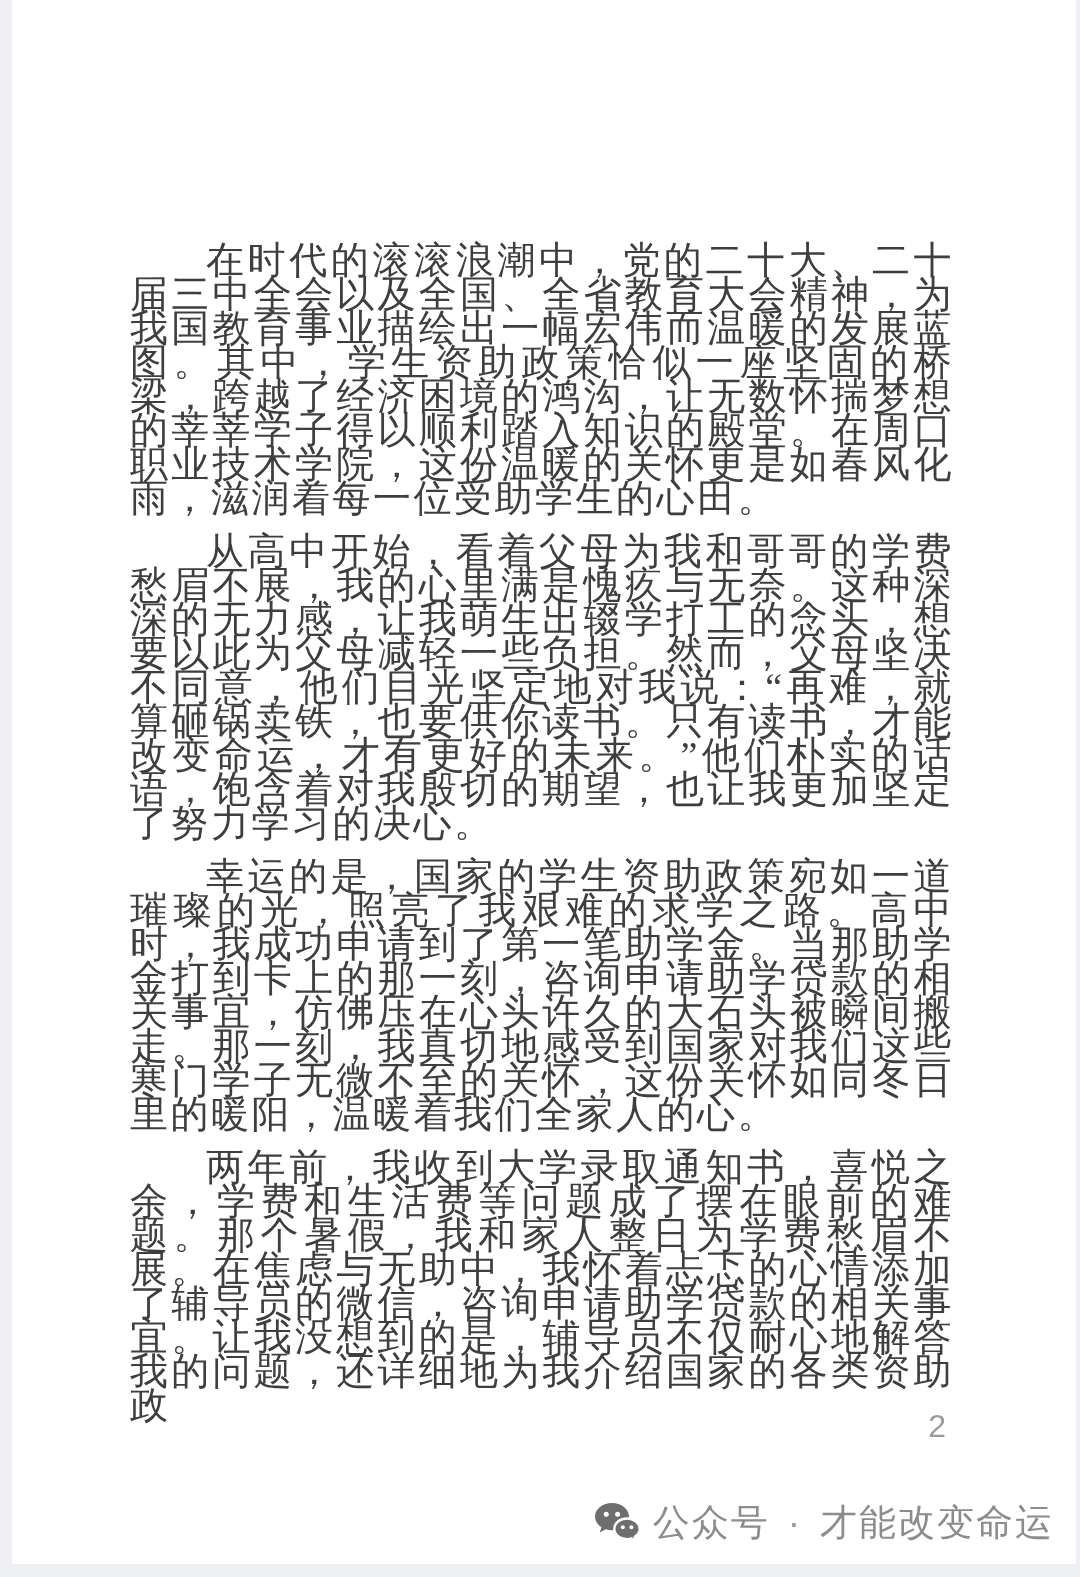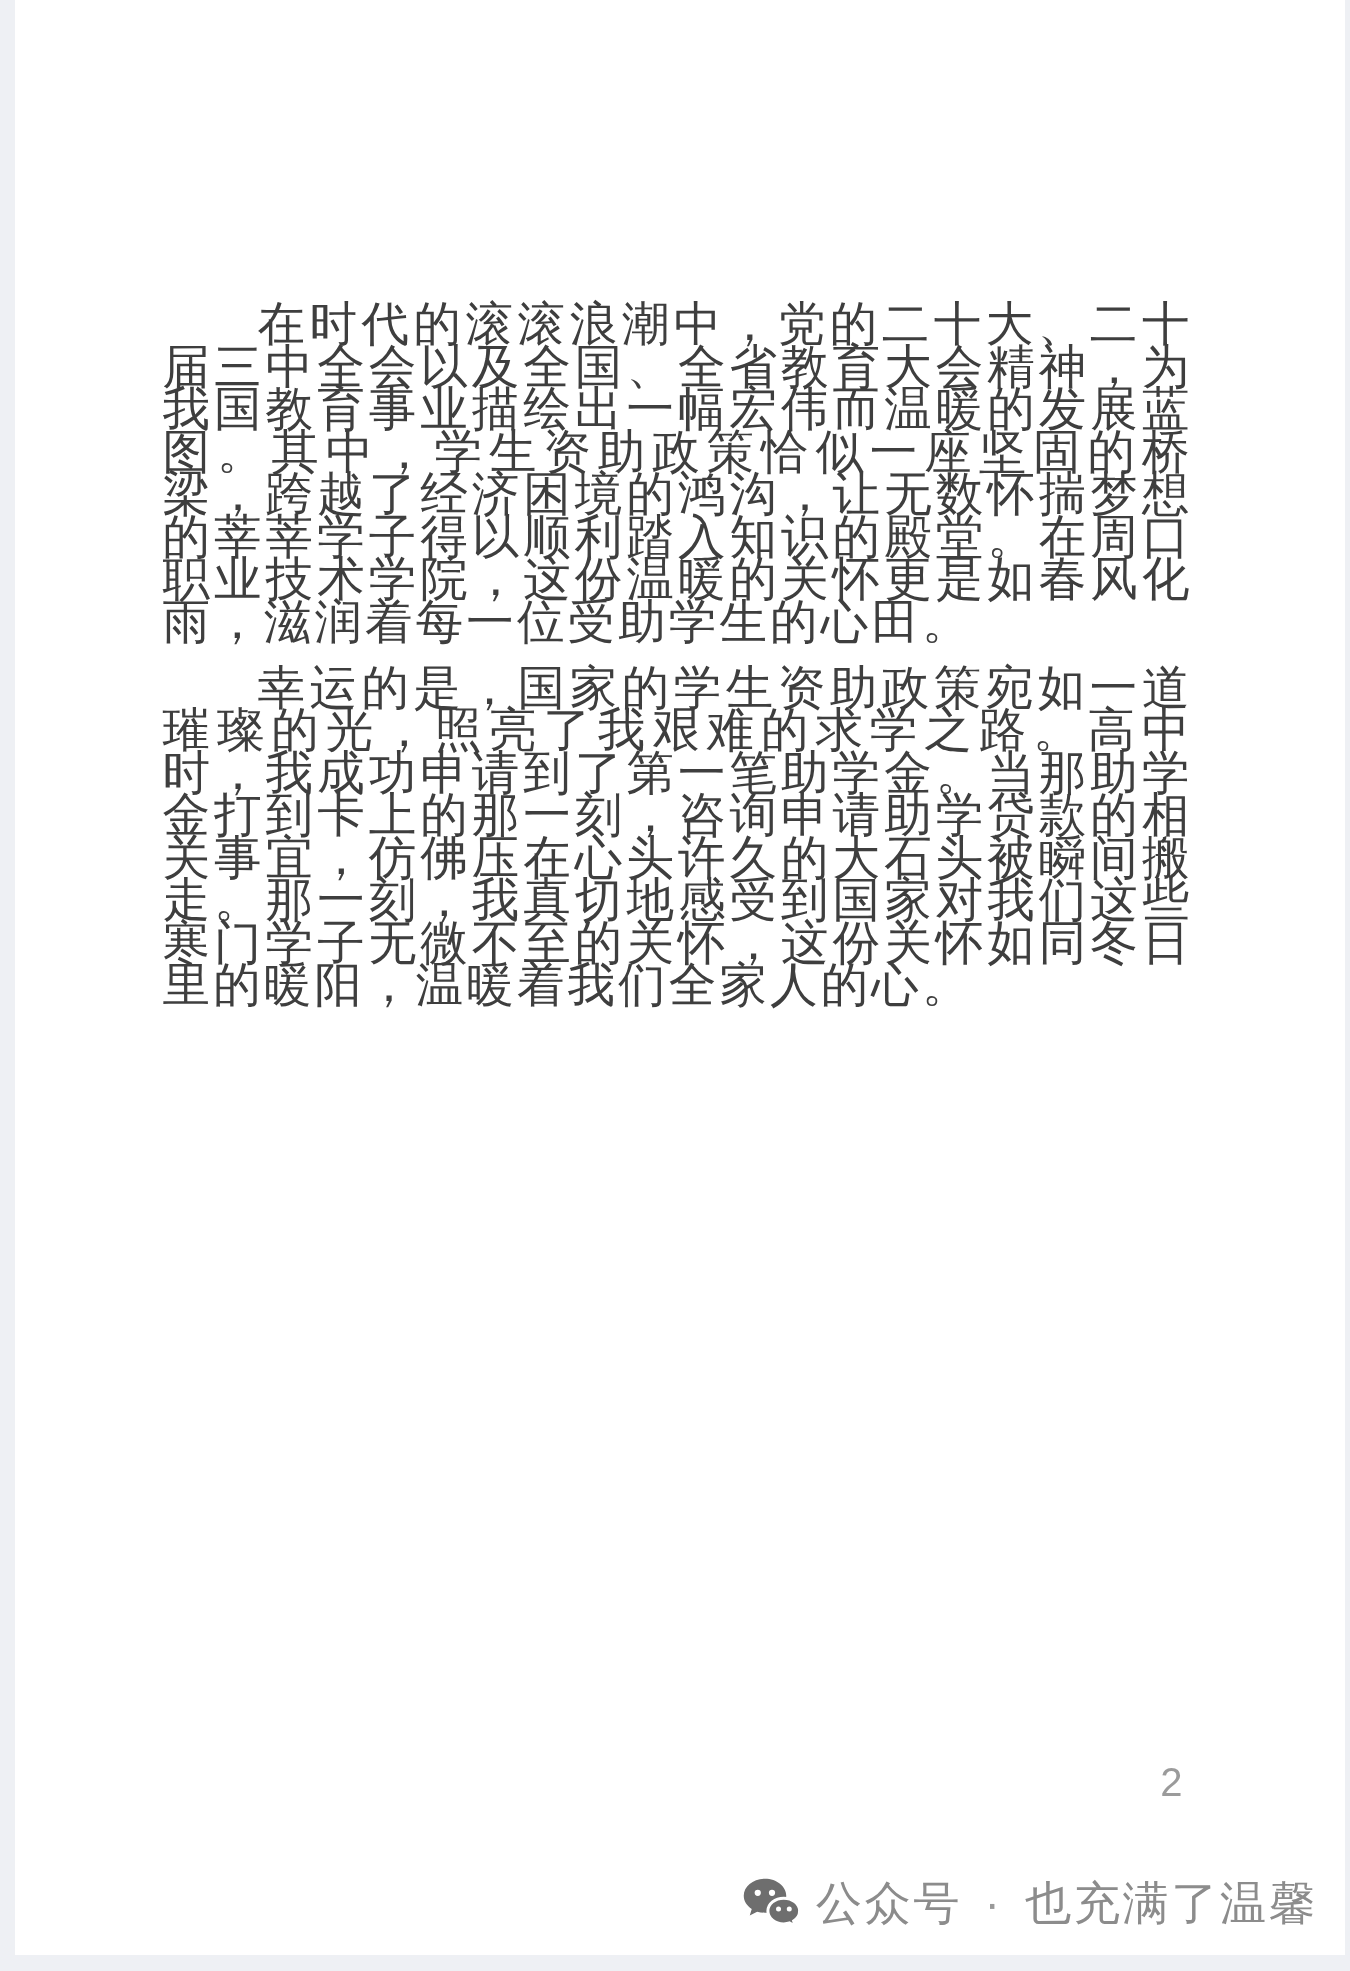--- a/index.html
+++ b/index.html
@@ -71,36 +71,38 @@
   }
   .footer .label { white-space: nowrap; }
 </style>
 </head>
 <body>
 
 <div class="page">
 
   <div class="text-block">
     <p>在时代的滚滚浪潮中，党的二十大、二十届三中全会以及全国、全省教育大会精神，为我国教育事业描绘出一幅宏伟而温暖的发展蓝图。其中，学生资助政策恰似一座坚固的桥梁，跨越了经济困境的鸿沟，让无数怀揣梦想的莘莘学子得以顺利踏入知识的殿堂。在周口职业技术学院，这份温暖的关怀更是如春风化雨，滋润着每一位受助学生的心田。</p>
+    <p>从高中开始，看着父母为我和哥哥的学费愁眉不展，我的心里满是愧疚与无奈。这种深深的无力感，让我萌生出辍学打工的念头，想要以此为父母减轻一些负担。然而，父母坚决不同意，他们目光坚定地对我说：“再难，就算砸锅卖铁，也要供你读书。只有读书，才能改变命运，才有更好的未来。”他们朴实的话语，饱含着对我殷切的期望，也让我更加坚定了努力学习的决心。</p>
     <p>幸运的是，国家的学生资助政策宛如一道璀璨的光，照亮了我艰难的求学之路。高中时，我成功申请到了第一笔助学金。当那助学金打到卡上的那一刻，咨询申请助学贷款的相关事宜，仿佛压在心头许久的大石头被瞬间搬走。那一刻，我真切地感受到国家对我们这些寒门学子无微不至的关怀，这份关怀如同冬日里的暖阳，温暖着我们全家人的心。</p>
+    <p>两年前，我收到大学录取通知书，喜悦之余，学费和生活费等问题成了摆在眼前的难题。那个暑假，我和家人整日为学费愁眉不展。在焦虑与无助中，我怀着忐忑的心情添加了辅导员的微信，咨询申请助学贷款的相关事宜。让我没想到的是，辅导员不仅耐心地解答我的问题，还详细地为我介绍国家的各类资助政</p>
   </div>
 
   <div class="page-number">2</div>
 
   <div class="footer">
     <span class="wx-icon">
       <svg viewBox="0 0 48 44" xmlns="http://www.w3.org/2000/svg" aria-hidden="true">
 
         <path fill="#6e6e6e" d="M19 2 C9.6 2 2 8.1 2 15.6 c0 4.3 2.5 8.1 6.4 10.6 l-1.6 5.2 5.9-3.1 c2 0.6 4.1 0.9 6.3 0.9 9.4 0 17-6.1 17-13.6 C36 8.1 28.4 2 19 2 Z"></path>
         <circle fill="#ffffff" cx="13.2" cy="13.2" r="2.5"></circle>
         <circle fill="#ffffff" cx="24.6" cy="13.2" r="2.5"></circle>
 
         <path fill="#6e6e6e" stroke="#ffffff" stroke-width="2.4" d="M34 17.5 c-7 0-12.7 4.6-12.7 10.3 0 5.7 5.7 10.3 12.7 10.3 1.6 0 3.2-0.2 4.6-0.7 l4.5 2.4-1.2-4 c2.9-1.9 4.8-4.8 4.8-8 C46.7 22.1 41 17.5 34 17.5 Z"></path>
         <circle fill="#ffffff" cx="29.8" cy="26.2" r="2"></circle>
         <circle fill="#ffffff" cx="38.4" cy="26.2" r="2"></circle>
       </svg>
     </span>
     <span class="label">公众号</span>
     <span class="sep">·</span>
-    <span class="label">也充满了温馨</span>
+    <span class="label">才能改变命运</span>
   </div>
 
 </div>
 
 </body></html>

